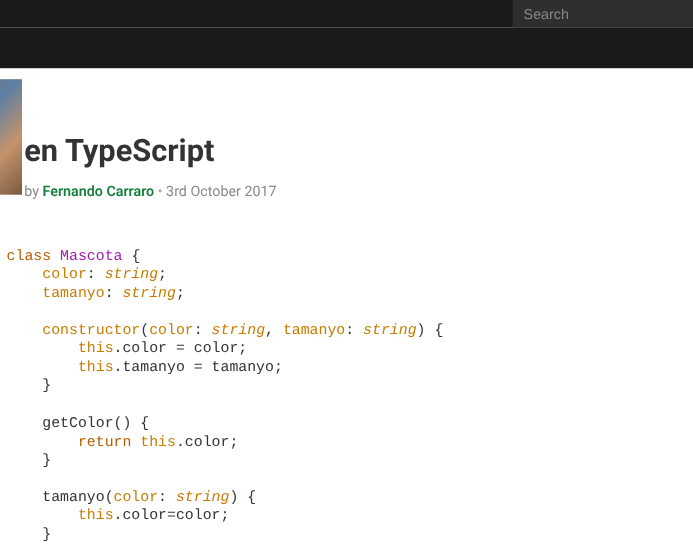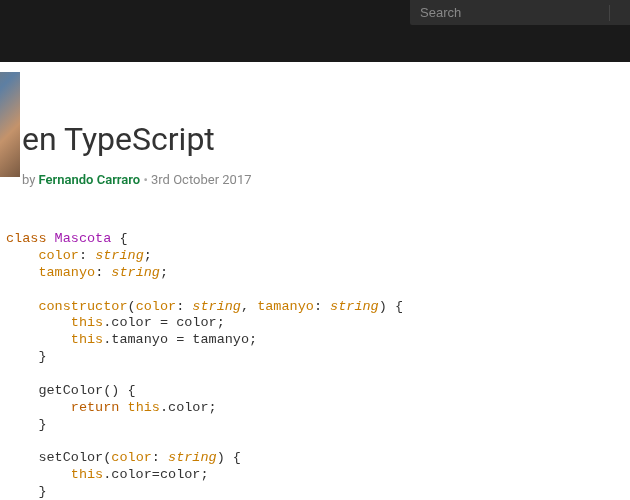--- a/index.html
+++ b/index.html
@@ -20,21 +20,21 @@
       display: flex;
       justify-content: flex-end;
       align-items: center;
       padding-right: 0;
     }
     .search-box {
       background: #2e2e2e;
       display: flex;
       align-items: center;
       height: 25px;
-      width: 220px;
+      width: 164px;
       border-radius: 0 0 0 2px;
     }
     .search-input {
       background: transparent;
       border: none;
       color: #888;
       font-size: 13px;
       padding: 0 10px;
       flex: 1;
       outline: none;
@@ -71,22 +71,22 @@
       width: 75px;
       height: 105px;
       background: linear-gradient(135deg, #8b7355 0%, #5d7fa3 40%, #c4936b 70%, #7a5a42 100%);
       overflow: hidden;
     }
     .title-section {
       padding-left: 22px;
       padding-top: 38px;
     }
     .page-title {
-      font-size: 32px;
-      font-weight: 400;
+      font-size: 28px;
+      font-weight: 700;
       color: #333;
       margin-bottom: 14px;
     }
     .byline {
       font-size: 13px;
       color: #888;
     }
     .author {
       color: #15803d;
       font-weight: 600;
@@ -142,16 +142,16 @@
 
 <span>    </span><span class="ctor">constructor</span><span>(</span><span class="prop">color</span><span>: </span><span class="type">string</span><span>, </span><span class="prop">tamanyo</span><span>: </span><span class="type">string</span><span>) {</span>
 <span>        </span><span class="this">this</span><span>.color = color;</span>
 <span>        </span><span class="this">this</span><span>.tamanyo = tamanyo;</span>
 <span>    </span><span>}</span>
 
 <span>    </span><span>getColor() {</span>
 <span>        </span><span class="kw">return</span><span> </span><span class="this">this</span><span>.color;</span>
 <span>    </span><span>}</span>
 
-<span>    </span><span>setColor(</span><span class="prop">color</span><span>: </span><span class="type">string</span><span>) {</span>
+<span>    </span><span>tamanyo(</span><span class="prop">color</span><span>: </span><span class="type">string</span><span>) {</span>
 <span>        </span><span class="this">this</span><span>.color=color;</span>
 <span>    </span><span>}</span></div>
 </div>
 
 </body></html>

